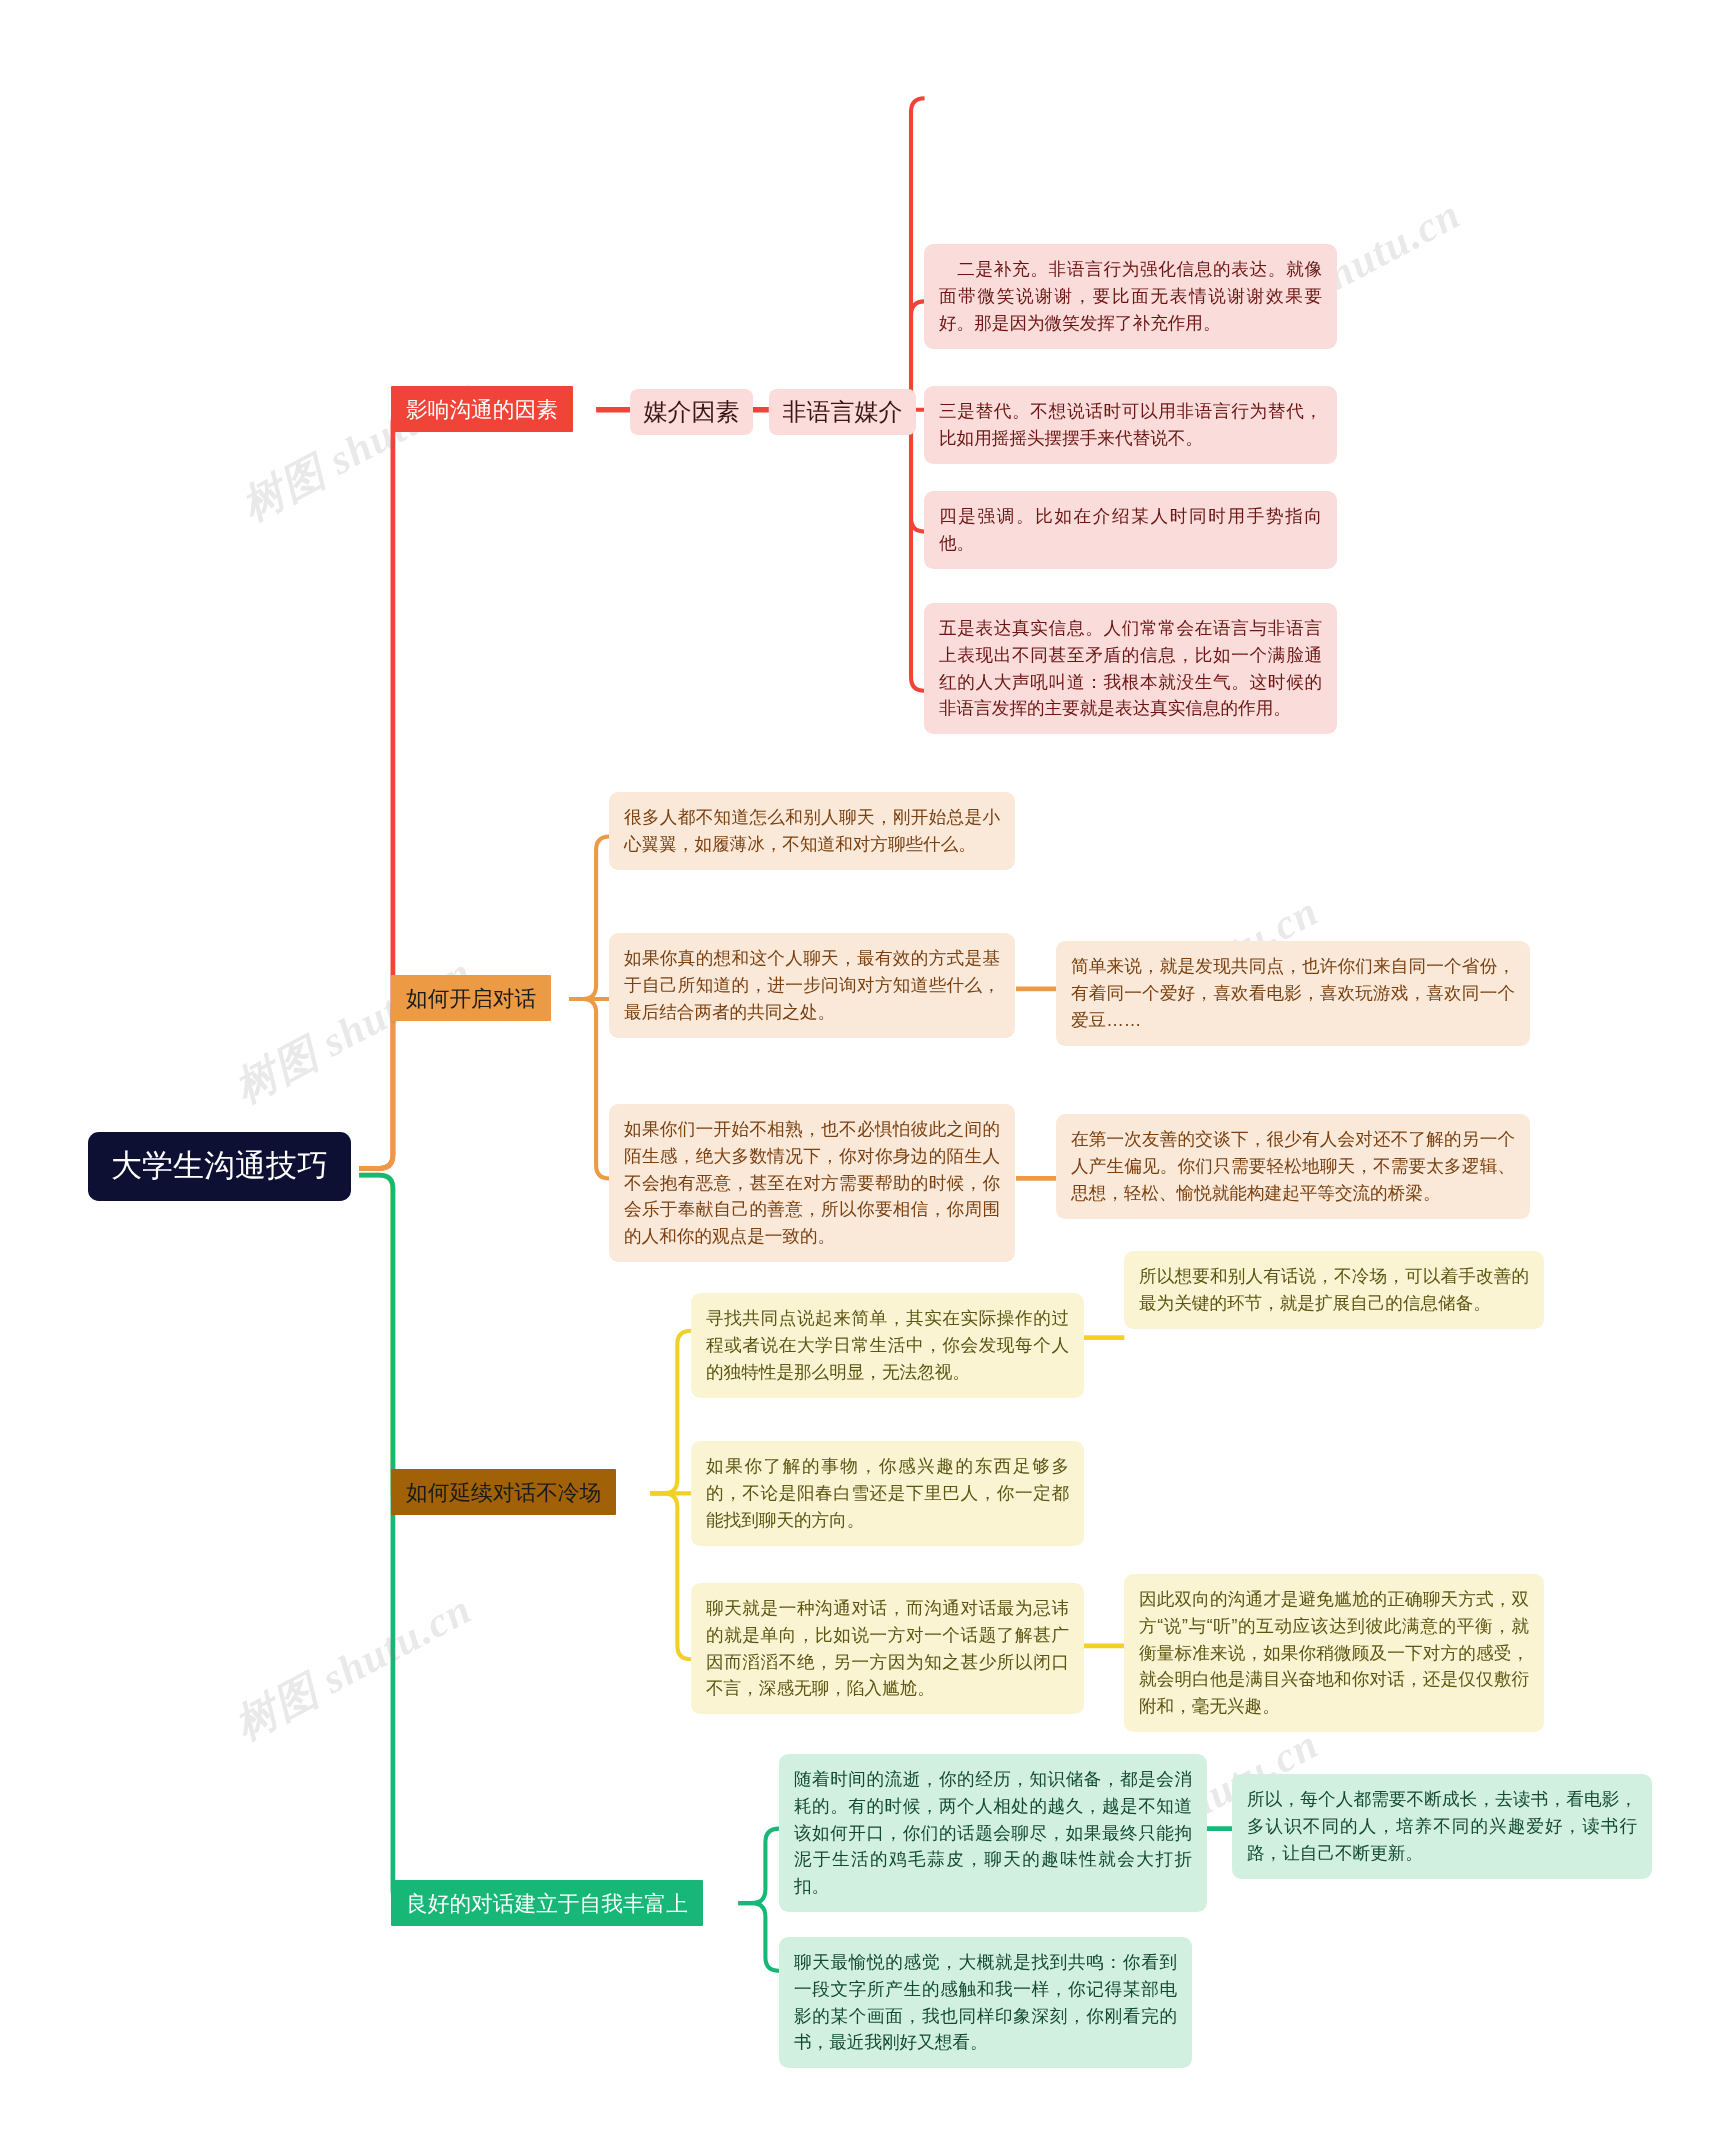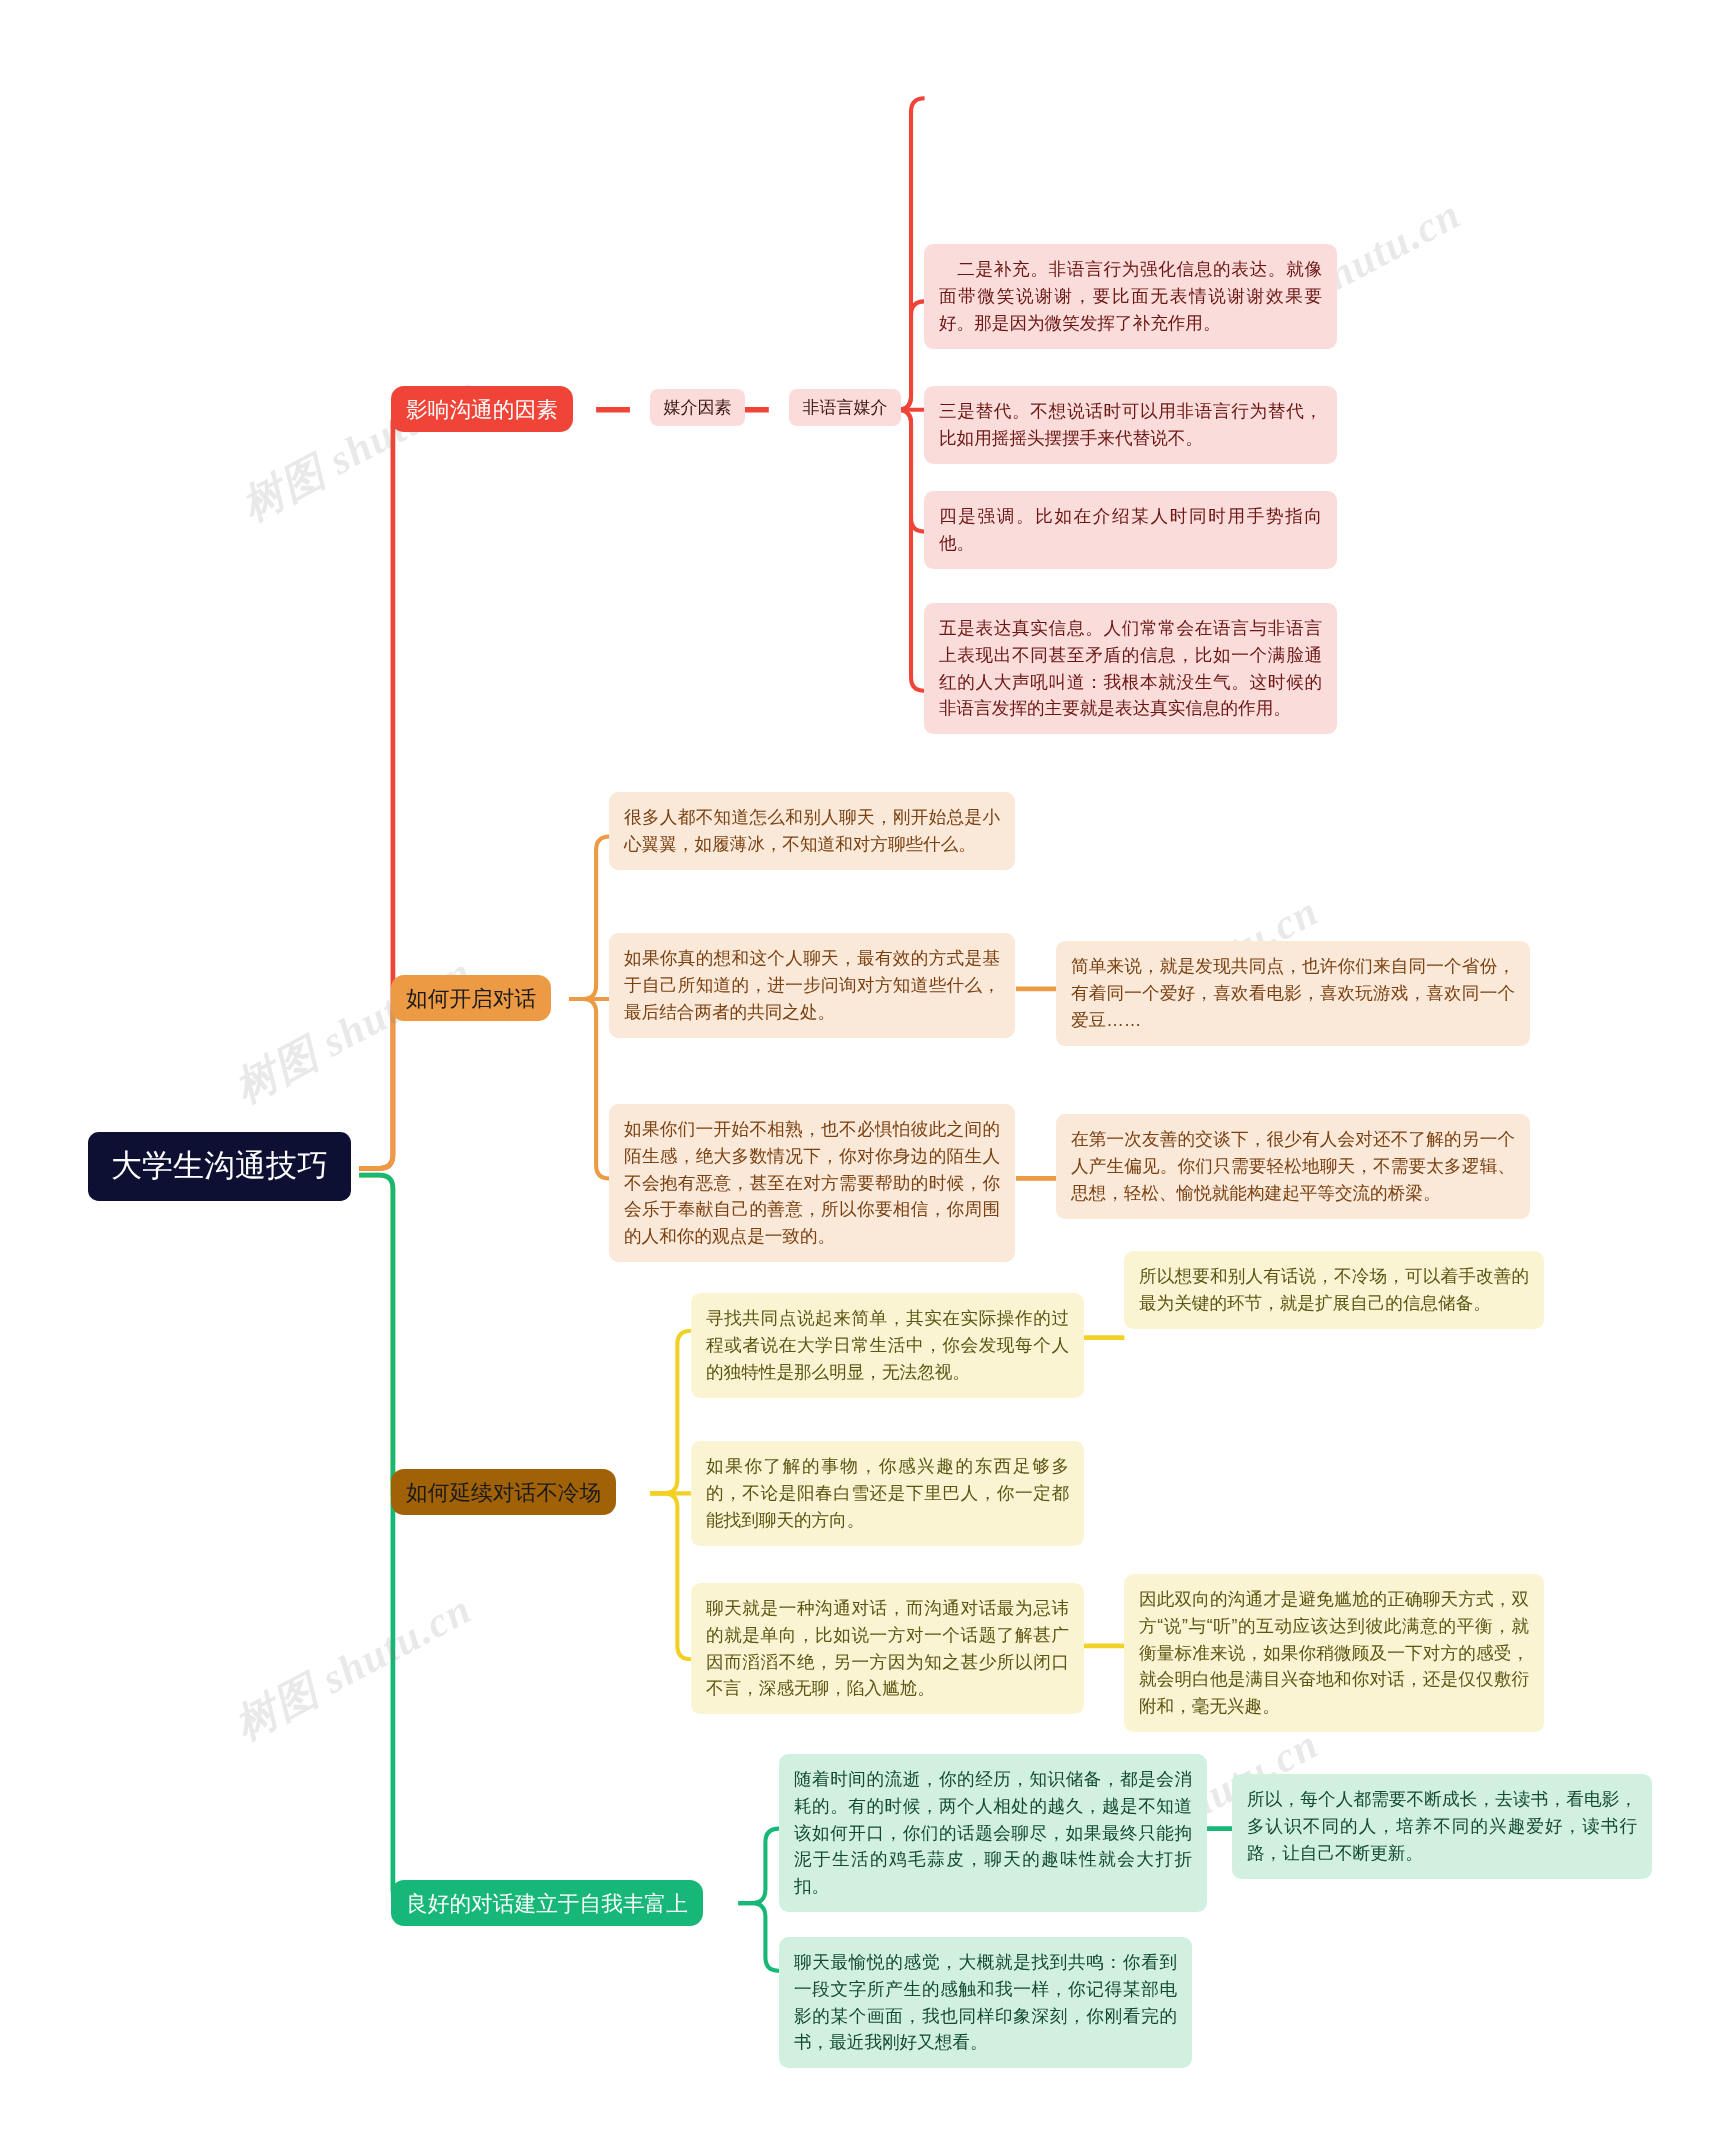--- a/index.html
+++ b/index.html
@@ -19,32 +19,32 @@
   .root{
     background:#0d1033;color:#ffffff;
     border-radius:10.8px;
     padding:15px 23px;
     font-size:31px;line-height:1.25;
     white-space:nowrap;font-weight:400;
   }
 
   
   .branch{
-    border-radius:13px;padding:9.5px 15px;
+    border-radius:1px;padding:9.5px 15px;
     font-size:21.7px;line-height:1.25;white-space:nowrap;
   }
   .b-red{background:#f04438;color:#ffffff;}
   .b-orange{background:#ed9a44;color:#1a1a1a;}
   .b-yellow{background:#a16207;color:#1a1a1a;}
   .b-green{background:#17b877;color:#ffffff;}
 
   
   .pill{
     border-radius:8.1px;padding:8.1px 13.5px;
-    font-size:17px;line-height:1.25;white-space:nowrap;margin-left:20px;
+    font-size:24px;line-height:1.25;white-space:nowrap;
   }
   .p-red{background:#fbdcdb;color:#3a1512;}
 
   
   .leaf{
     border-radius:9.5px;padding:12.2px 15px;
     font-size:17.6px;line-height:1.52;
     text-align:justify;
   }
   .l-red{background:#fadcdb;color:#6b1512;}

